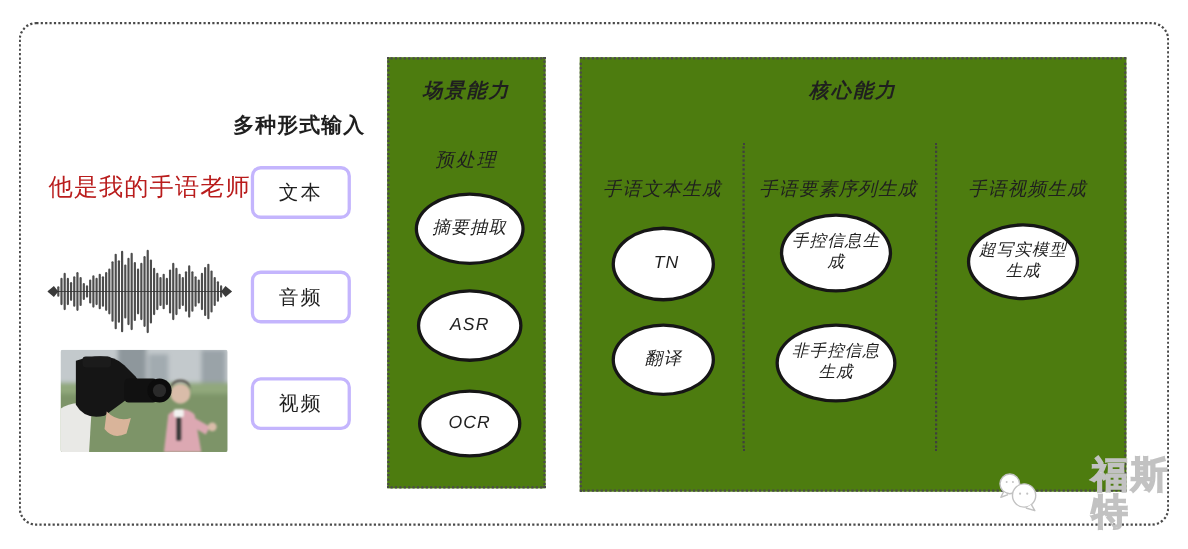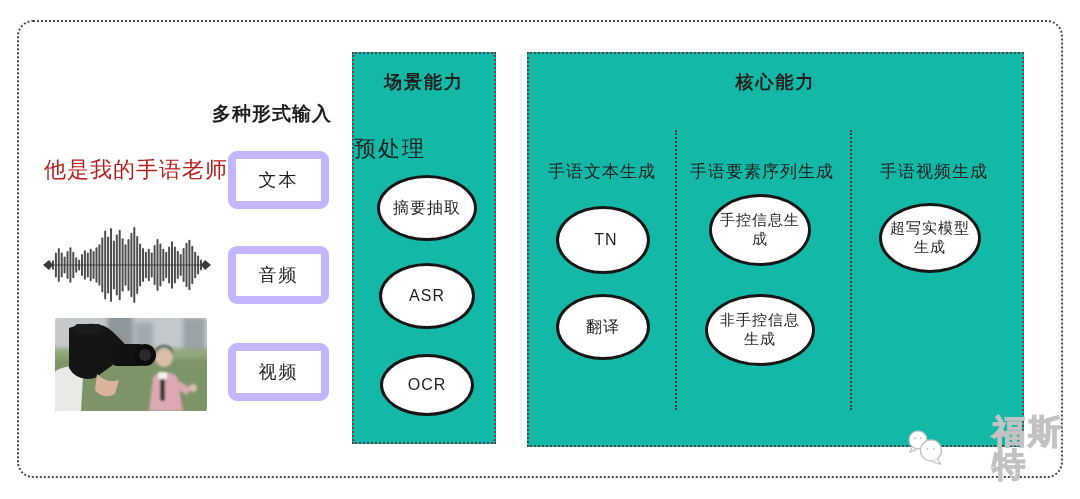--- a/index.html
+++ b/index.html
@@ -11,37 +11,37 @@
   
   #outer-frame{
     left:17px;top:20px;width:1042px;height:454px;
     border:2px dotted #4a4a4a;border-radius:16px;
   }
   
   #input-header{left:212px;top:101px;width:120px;text-align:center;
     font-size:19px;font-weight:bold;letter-spacing:1px;}
   #text-sample{left:44px;top:155px;width:190px;font-size:22px;letter-spacing:1px;color:#b91c1c;}
   .input-box{
-    width:85px;height:42px;border:8px solid #c4b5fd;border-radius:9px;
+    width:85px;height:42px;border:3px solid #c4b5fd;border-radius:9px;
     display:flex;align-items:center;justify-content:center;
     font-size:18px;letter-spacing:2px;background:#fff;
   }
   #box-text{left:228px;top:151px;}
   #box-audio{left:228px;top:246px;}
   #box-video{left:228px;top:343px;}
   #waveform{left:43px;top:225px;width:168px;height:80px;}
   #video-photo{left:55px;top:318px;width:152px;height:93px;border-radius:2px;overflow:hidden;}
   
-  .cap-box{border:2px dotted #4a4a4a;background:#14b8a6;}
+  .cap-box{border:2px dotted #4a4a4a;background:#4d7c0f;font-style:italic;}
   #scene-box{left:352px;top:52px;width:140px;height:388px;}
   #core-box{left:527px;top:52px;width:493px;height:391px;}
   .cap-title{position:absolute;left:0;width:100%;top:16px;text-align:center;
     font-size:18px;font-weight:bold;letter-spacing:2px;}
-  #scene-subtitle{position:absolute;left:0;width:100%;top:80px;
-    font-size:22px;letter-spacing:2px;}
+  #scene-subtitle{position:absolute;left:0;width:100%;top:80px;text-align:center;
+    font-size:17px;letter-spacing:2px;}
   .node{
     position:absolute;border:3px solid #161616;border-radius:50%;background:#fff;
     display:flex;align-items:center;justify-content:center;text-align:center;
     font-size:16px;line-height:1.25;letter-spacing:1px;
   }
   .node .inner{width:82px;}
   .col-header{position:absolute;text-align:center;font-size:17px;letter-spacing:1px;top:106px;}
   #col-header-0{left:13px;width:120px;}
   #col-header-1{left:153px;width:160px;}
   #col-header-2{left:345px;width:120px;}

